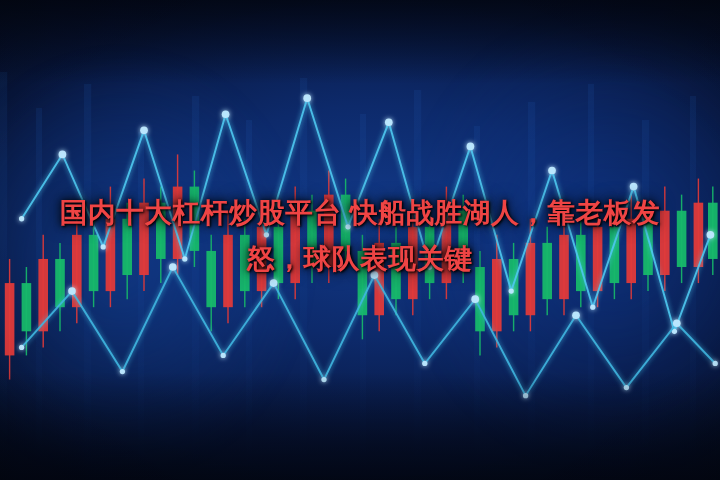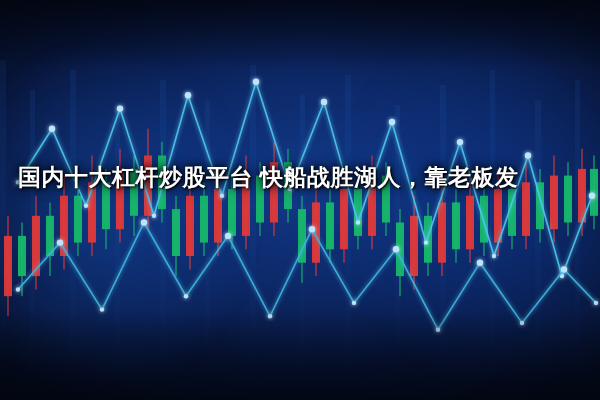--- a/index.html
+++ b/index.html
@@ -67,21 +67,22 @@
     width: 600px;
     height: 400px;
     display: block;
   }
   
   .headline {
     position: absolute;
     left: 0;
     right: 0;
     top: 158px;
-    color: #ffffff;
+    text-align: center;
+    color: #ef4444;
     font-size: 23px;
     font-weight: bold;
     line-height: 38px;
     letter-spacing: 0.5px;
     text-shadow:
       0 0 6px rgba(0,0,0,0.95),
       0 0 14px rgba(0,0,0,0.85),
       1px 1px 2px rgba(0,0,0,1);
     padding: 0 18px;
     box-sizing: border-box;
@@ -261,15 +262,16 @@
         </g>
     </svg>
   </div>
 
   <div class="bg-topdark"></div>
   <div class="bg-botdark"></div>
   <div class="bg-vignette"></div>
 
   <div class="headline">
     <span class="line">国内十大杠杆炒股平台 快船战胜湖人，靠老板发</span>
+    <span class="line">怒，球队表现关键</span>
   </div>
 
 </div>
 
 </body></html>

